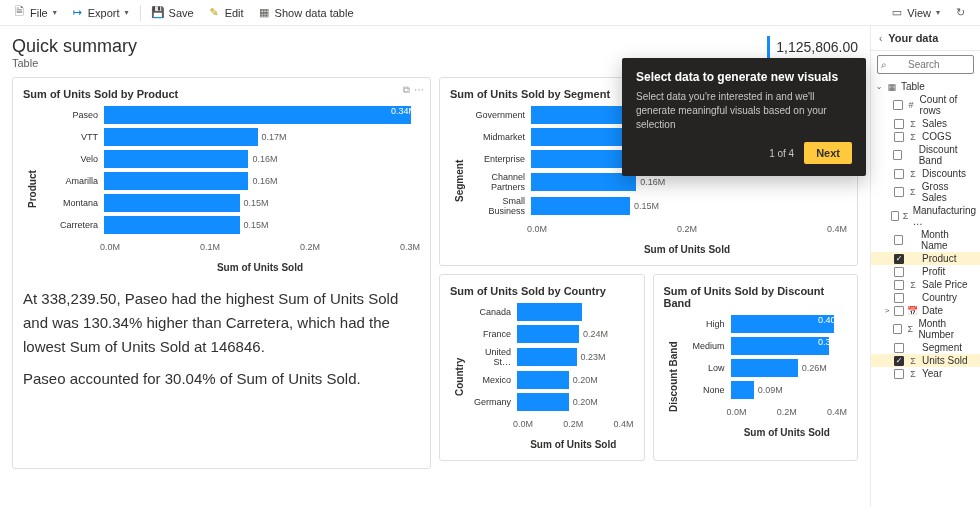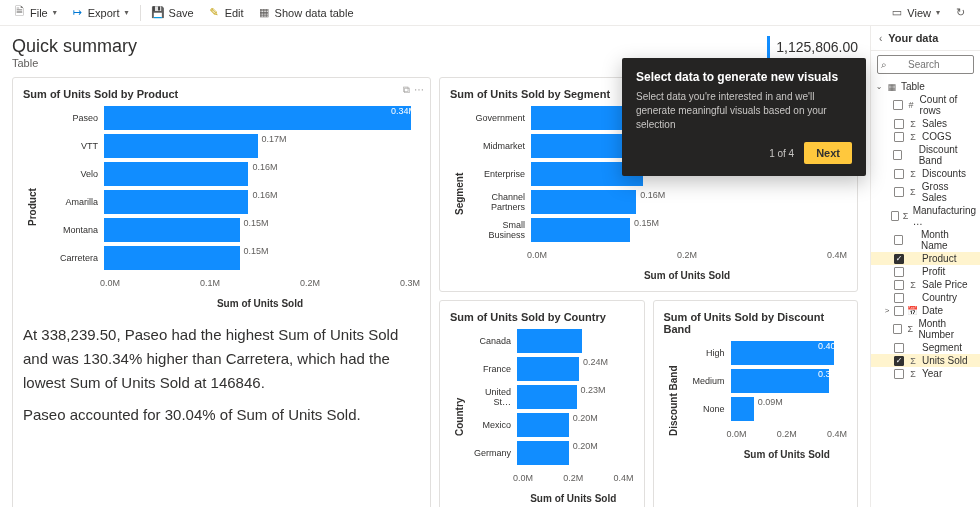--- a/index.html
+++ b/index.html
@@ -26,21 +26,21 @@
   .card-icons{position:absolute;top:6px;right:6px;display:flex;gap:4px;color:#a19f9d;font-size:10px}
   .tall{grid-row:1/span 2}
   .small-cards{display:grid;grid-template-columns:1fr 1fr;gap:8px}
   
   .chart{display:flex;font-size:9px}
   .ylabel{writing-mode:vertical-rl;transform:rotate(180deg);text-align:center;font-size:10px;padding-right:4px;color:#323130;font-weight:600}
   .bars{flex:1;display:flex;flex-direction:column;gap:4px}
   .row{display:flex;align-items:center;gap:4px}
   .cat{width:62px;text-align:right;font-size:9px;color:#323130;padding-right:2px}
   .cat.s{width:48px}
-  .btrack{flex:1;position:relative;height:24px;display:flex;}
+  .btrack{flex:1;position:relative;height:18px;display:flex;align-items:center}
   .bar{height:100%;background:#118dff}
   .val{font-size:9px;color:#605e5c;margin-left:4px;white-space:nowrap}
   .val.in{position:absolute;right:4px;color:#fff;margin:0}
   .xaxis{display:flex;margin-top:4px}
   .xaxis .ticks{flex:1;display:flex;justify-content:space-between;color:#605e5c;font-size:9px}
   .xtitle{text-align:center;font-size:10px;font-weight:600;margin-top:2px}
   .insights{margin-top:14px;font-size:15px;color:#323130;line-height:1.6}
   .insights p{margin-bottom:8px}
   
   .kpi{position:absolute;top:36px;right:122px;font-size:11px;display:flex;align-items:center;gap:6px}
@@ -314,20 +314,27 @@
     </div>
                   <div class="row">
       <div class="cat s">Medium</div>
       <div class="btrack">
                       <div class="bar" style="width:84.4%">
                         <span class="val in">0.38M</span>
                       </div>
                     </div>
     </div>
                   <div class="row">
+      <div class="cat s">Low</div>
+      <div class="btrack">
+                      <div class="bar" style="width:57.8%"></div>
+                      <span class="val">0.26M</span>
+                    </div>
+    </div>
+                  <div class="row">
       <div class="cat s">None</div>
       <div class="btrack">
                       <div class="bar" style="width:20.0%"></div>
                       <span class="val">0.09M</span>
                     </div>
     </div>
                   <div class="xaxis">
                     <div class="cat s"></div>
                     <div class="ticks">
                       <span>0.0M</span>

